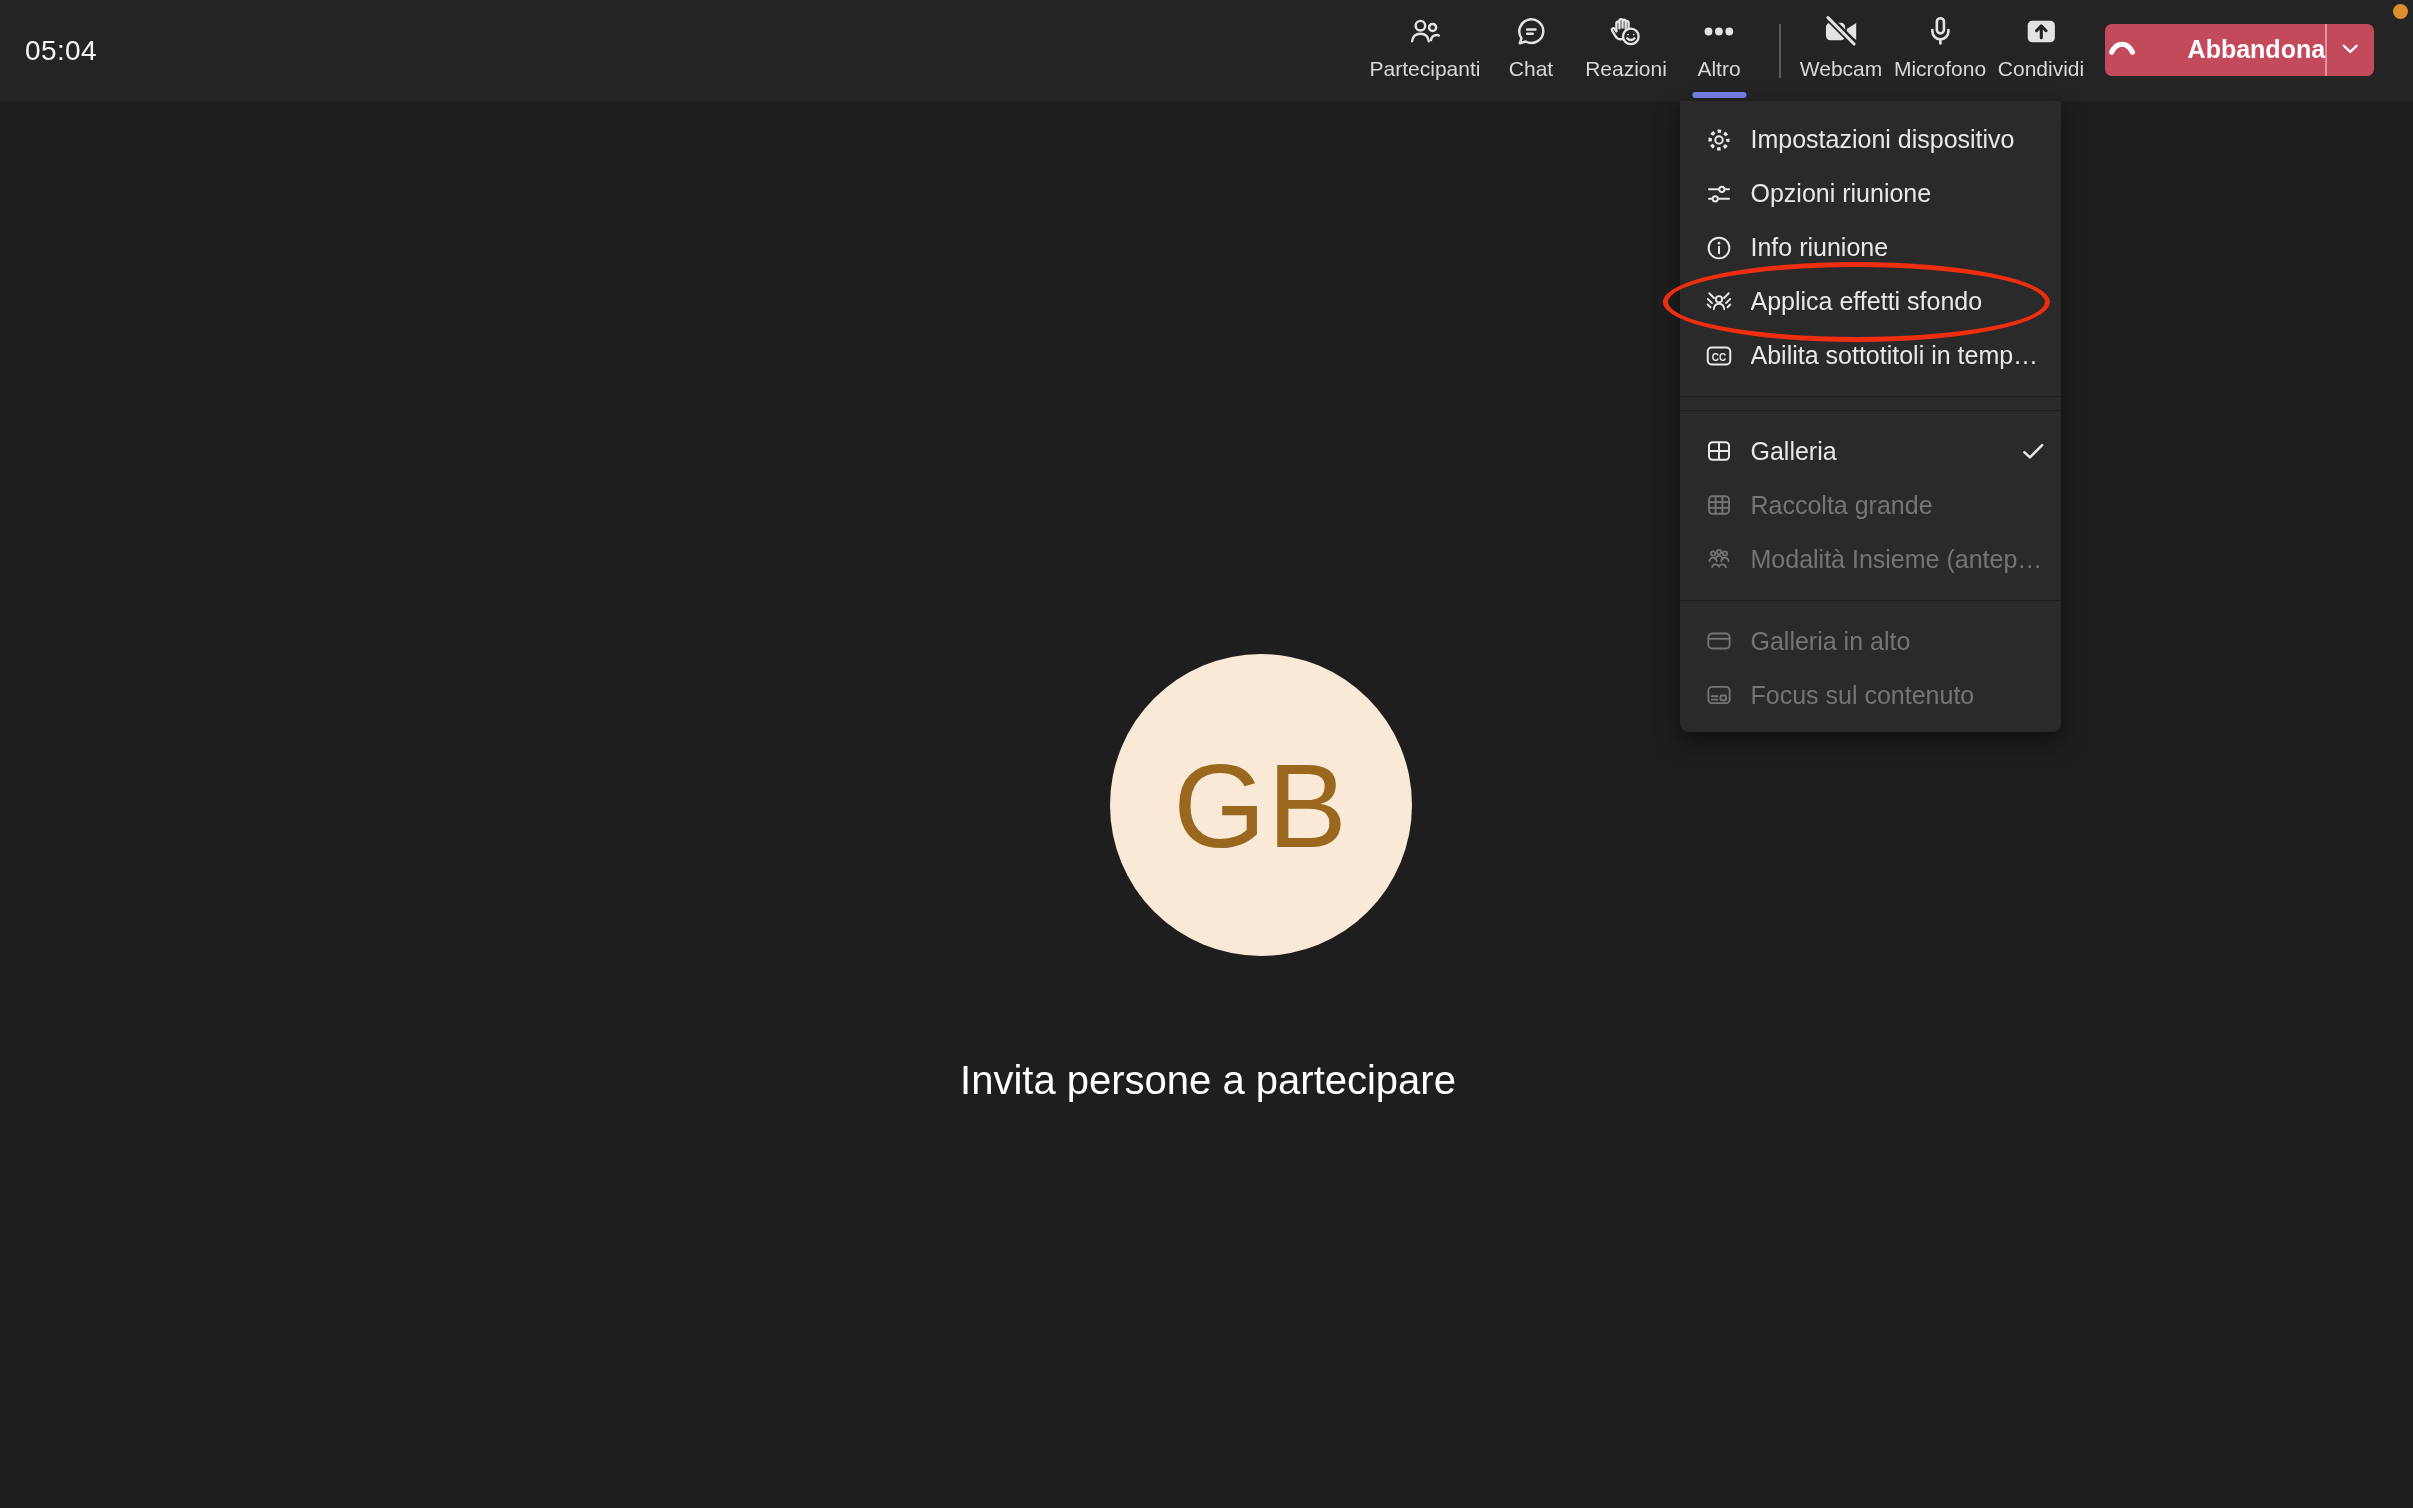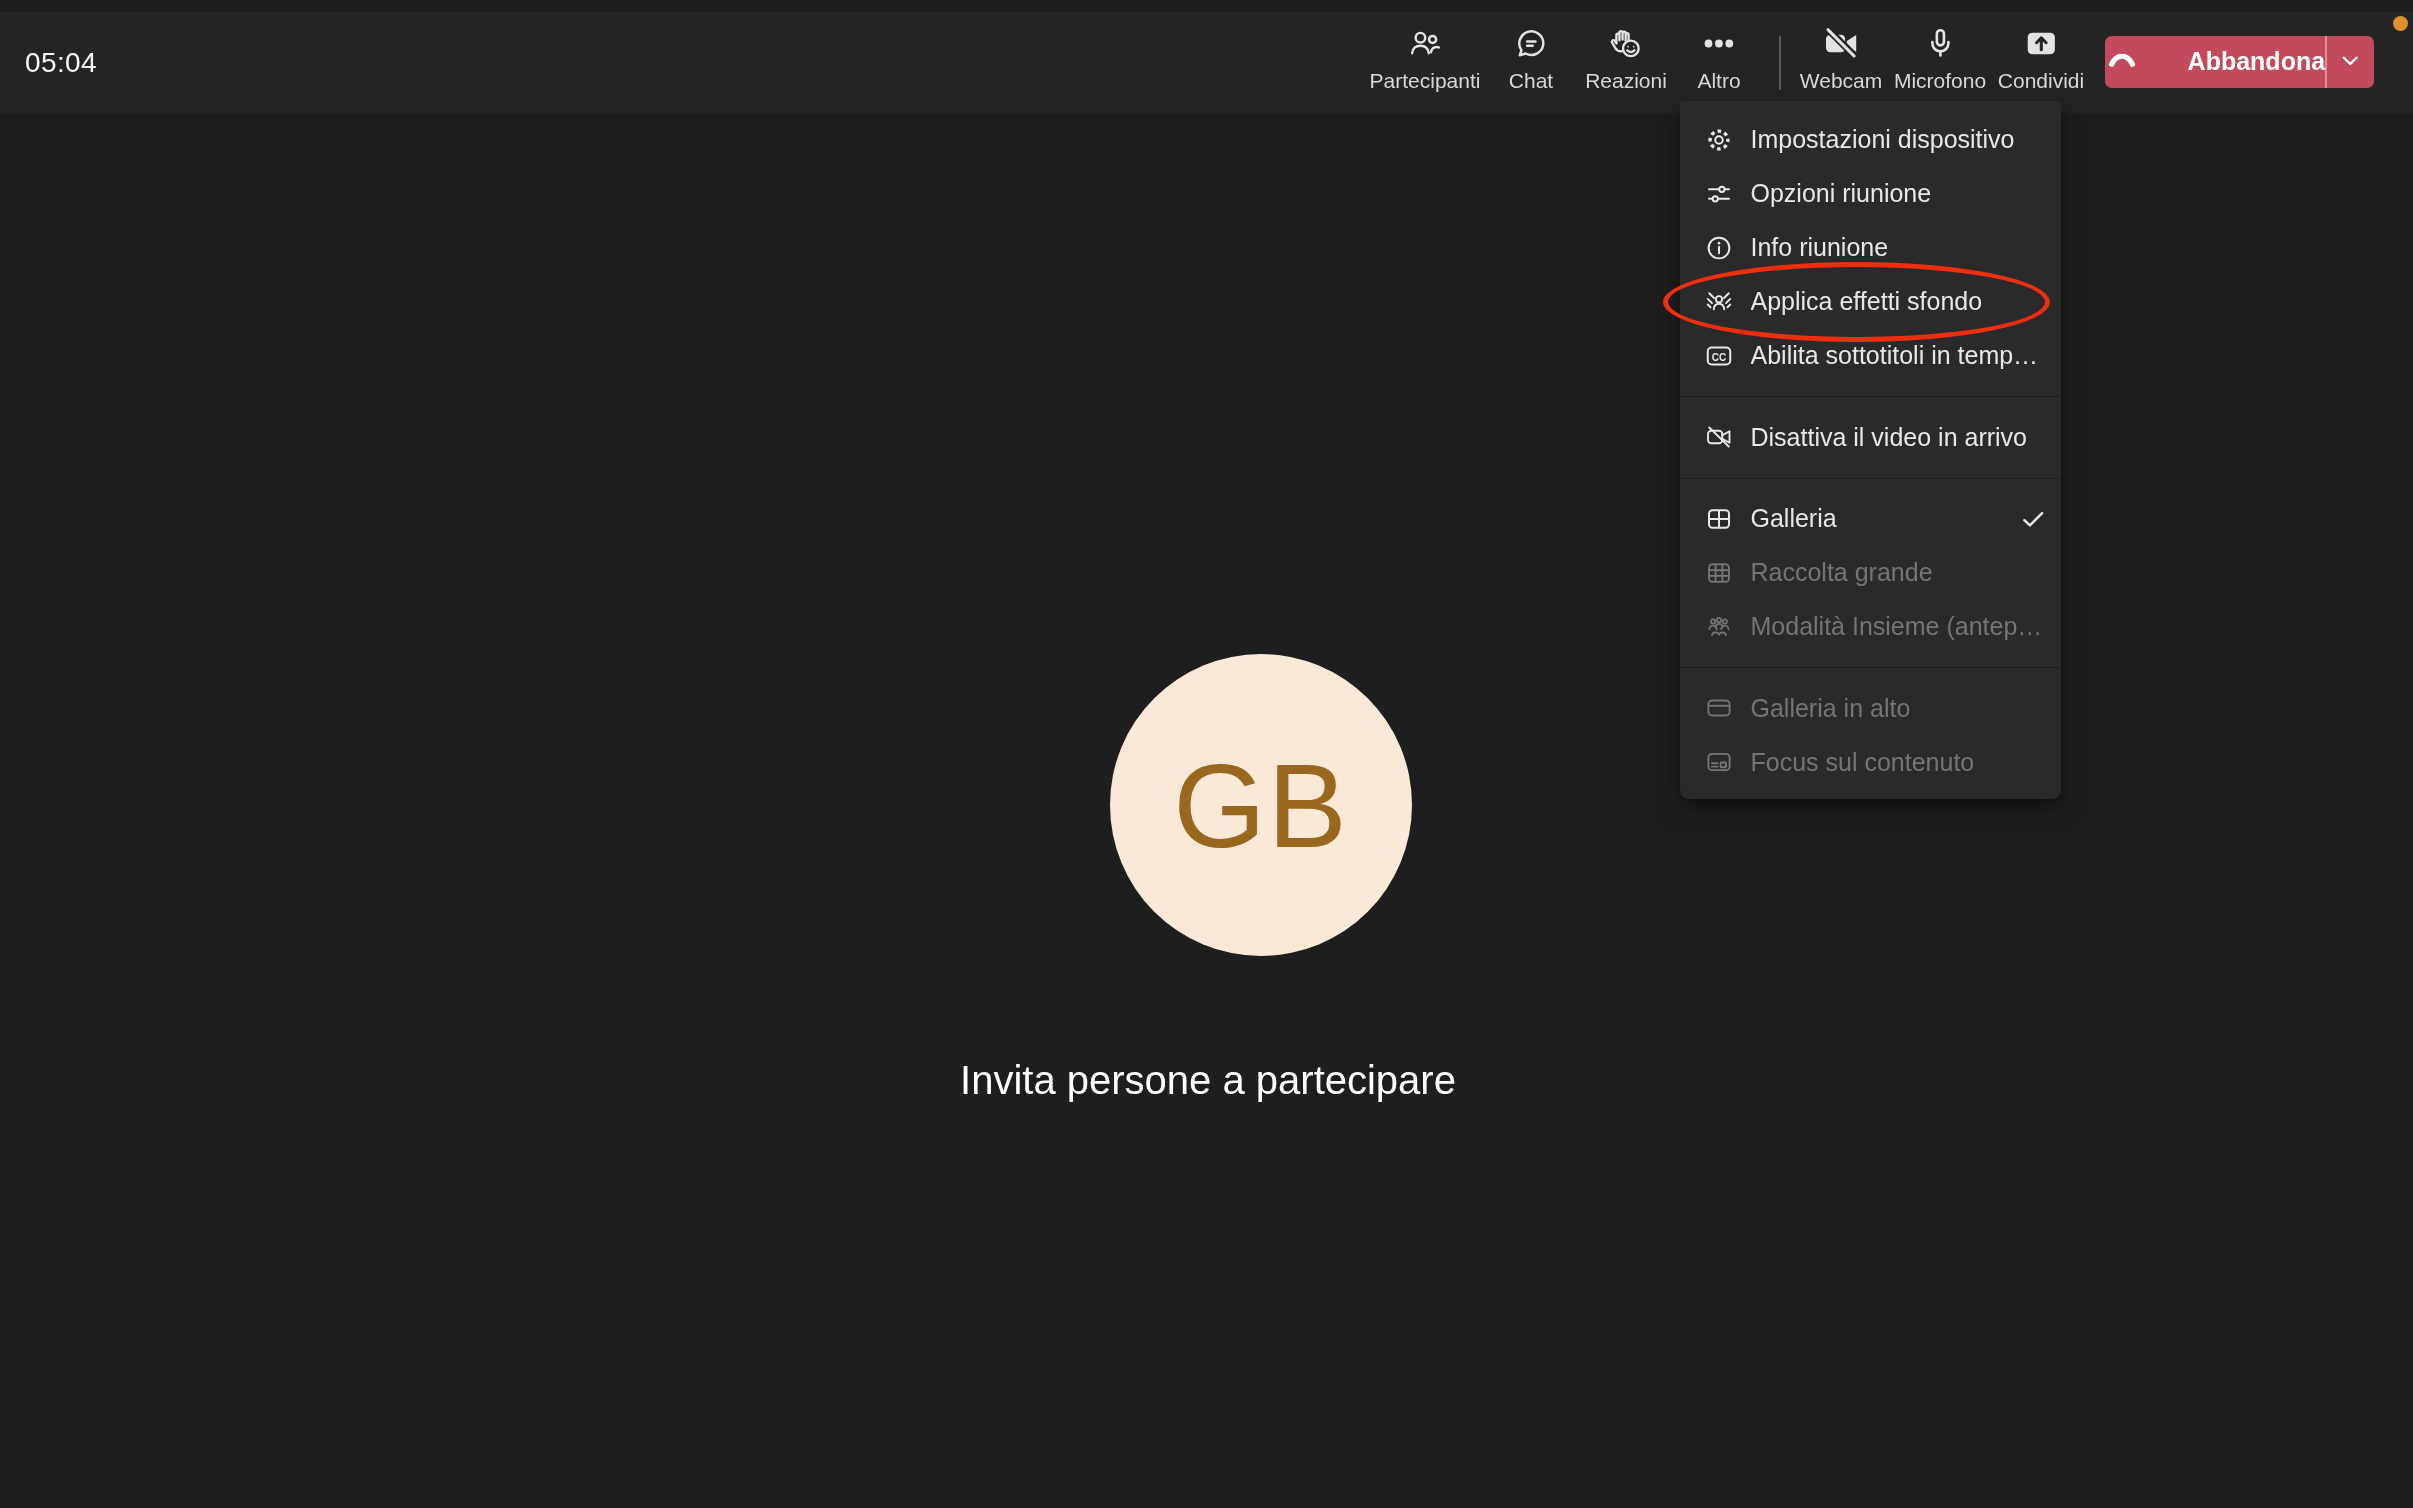--- a/index.html
+++ b/index.html
@@ -4,21 +4,21 @@
 <style>
   html,body{margin:0;padding:0;background:#000;}
   .stage{
     position:relative;width:2413px;height:1508px;overflow:hidden;
     background:var(--page-bg,#1E1E1E);
     font-family:"Liberation Sans","DejaVu Sans",sans-serif;
     -webkit-font-smoothing:antialiased;
   }
   
   .topbar{
-    position:absolute;left:0;top:12px;width:2413px;height:101px;
+    position:absolute;left:0;top:0;width:2413px;height:101px;
     background:var(--topbar-bg,#242424);
   }
   .timer{
     position:absolute;left:25px;top:0;height:101px;display:flex;align-items:center;
     font-size:28px;color:#F5F5F5;letter-spacing:0.4px;
   }
   .navbtn{
     position:absolute;top:6.7px;height:87px;transform:translateX(-50%);
     display:flex;flex-direction:column;align-items:center;justify-content:flex-start;
     color:#E3E3E3;cursor:pointer;
@@ -246,30 +246,20 @@
         <svg width="30" height="30" viewBox="0 0 24 24" fill="none" stroke="currentColor" style="font-size:30px">
           <rect x="3" y="5.2" width="18" height="13.6" rx="3.2" stroke-width="1.6"></rect>
           <text x="12" y="15.6" text-anchor="middle" font-size="8" font-weight="bold" fill="currentColor" stroke="none" font-family="inherit">CC</text>
         </svg>
       </span>
       <span class="mlabel">Abilita sottotitoli in temp…</span>
     </div>
 
     <div class="mdivider"></div>
 
-    <div class="mrow">
-      <span class="micon">
-        <svg width="30" height="30" viewBox="0 0 24 24" fill="none" stroke="currentColor" stroke-width="1.5" stroke-linecap="round" stroke-linejoin="round">
-          <rect x="3.2" y="7" width="11.4" height="10" rx="2.6"></rect>
-          <path d="M14.6,10.6 L20.4,7.4 V16.6 L14.6,13.4"></path>
-          <line x1="4.2" y1="4.4" x2="19.8" y2="19.6"></line>
-        </svg>
-      </span>
-      <span class="mlabel">Disattiva il video in arrivo</span>
-    </div>
 
     <div class="mdivider"></div>
 
     <div class="mrow">
       <span class="micon">
         <svg width="30" height="30" viewBox="0 0 24 24" fill="none" stroke="currentColor" stroke-width="1.6">
           <rect x="4" y="5" width="16" height="14" rx="2.8"></rect>
           <line x1="12" y1="5" x2="12" y2="19"></line>
           <line x1="4" y1="12" x2="20" y2="12"></line>
         </svg>

